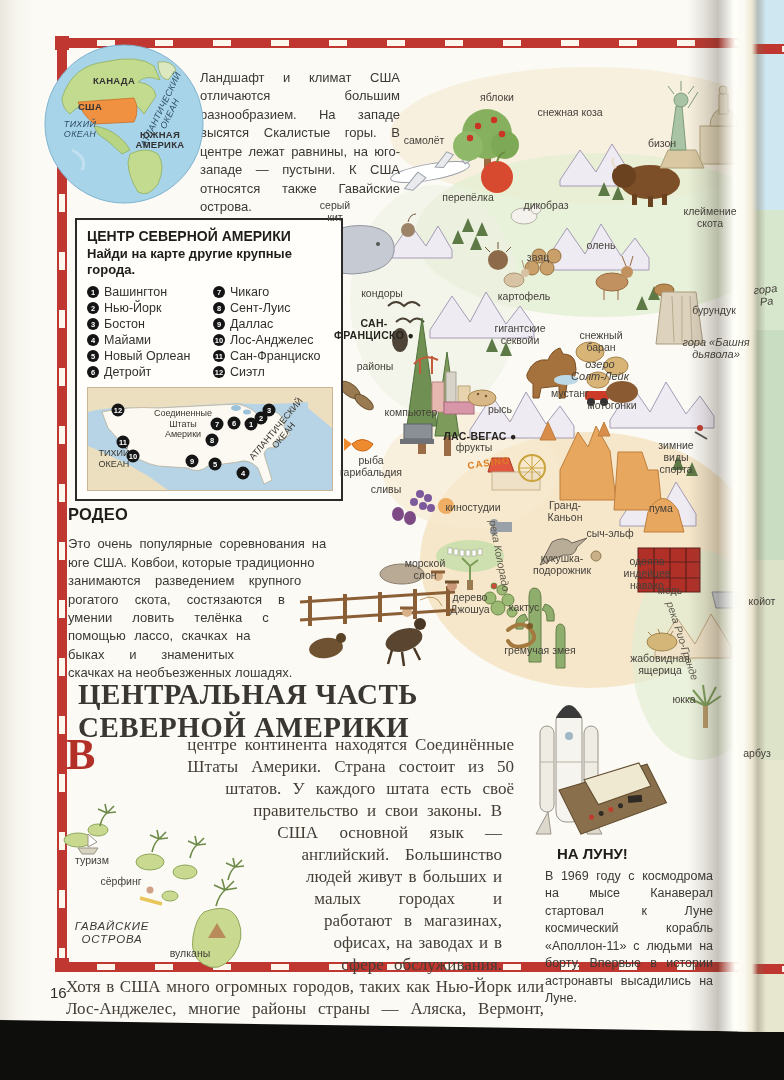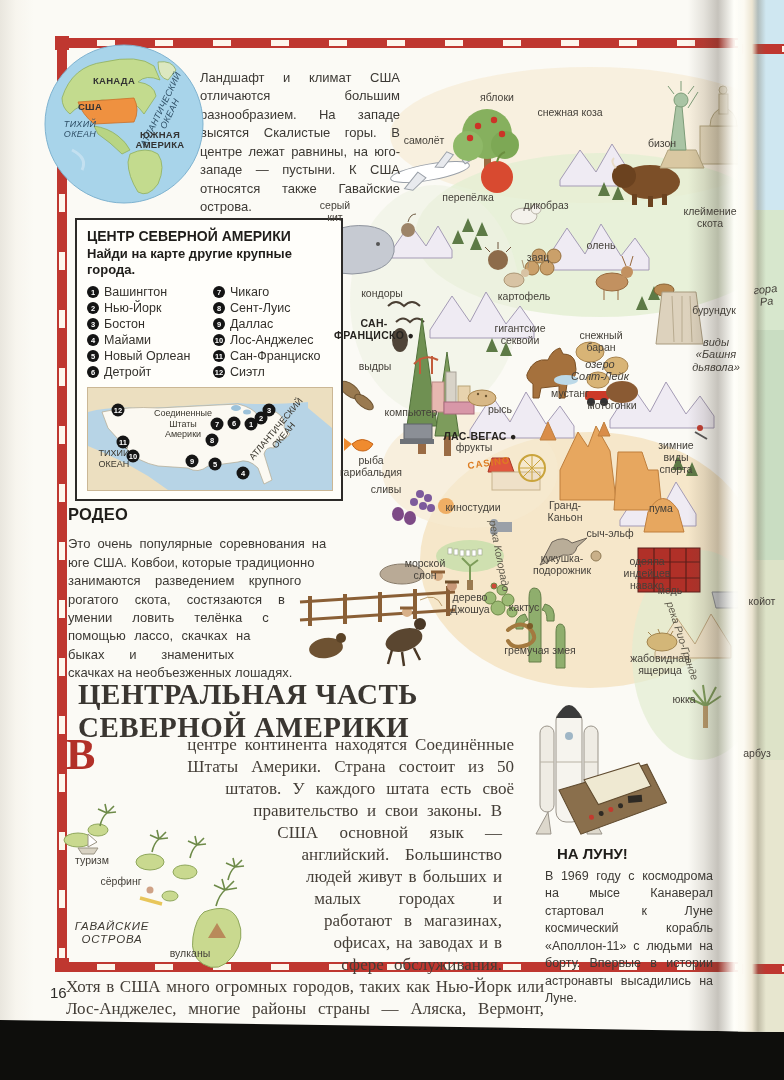--- a/index.html
+++ b/index.html
@@ -575,24 +575,24 @@
         <div class="mlabel" style="left: 538px; top: 252px;">заяц</div>
         <div class="mlabel" style="left: 382px; top: 288px;">кондоры</div>
         <div class="mlabel" style="left: 524px; top: 291px;">картофель</div>
         <div class="mlabel" style="left: 520px; top: 323px;">гигантские
 секвойи</div>
         <div class="mlabel" style="left: 601px; top: 330px;">снежный
 баран</div>
         <div class="mlabel it" style="left: 766px; top: 283px; transform: translateX(-50%) rotate(-6deg);">гора Ра</div>
         <div class="mlabel city" style="left: 374px; top: 318px;">САН-
 ФРАНЦИСКО ●</div>
-        <div class="mlabel" style="left: 375px; top: 361px;">выдры</div>
+        <div class="mlabel" style="left: 375px; top: 361px;">районы</div>
         <div class="mlabel it" style="left: 600px; top: 358px;">озеро
 Солт-Лейк</div>
-        <div class="mlabel it" style="left: 716px; top: 336px;">виды «Башня
+        <div class="mlabel it" style="left: 716px; top: 336px;">гора «Башня
 дьявола»</div>
         <div class="mlabel" style="left: 570px; top: 388px;">мустанг</div>
         <div class="mlabel" style="left: 612px; top: 400px;">мотогонки</div>
         <div class="mlabel" style="left: 500px; top: 404px;">рысь</div>
         <div class="mlabel" style="left: 391px; top: 407px; margin-left: 20px;">компьютер</div>
         <div class="mlabel city" style="left: 480px; top: 431px;">ЛАС-ВЕГАС ●</div>
         <div class="mlabel" style="left: 452px; top: 442px; padding-left: 44px;">фрукты</div>
         <div class="mlabel casino" style="left: 489px; top: 458px; transform: translateX(-50%) rotate(-8deg);">CASINO</div>
         <div class="mlabel" style="left: 371px; top: 455px;">рыба
 гарибальдия</div>

